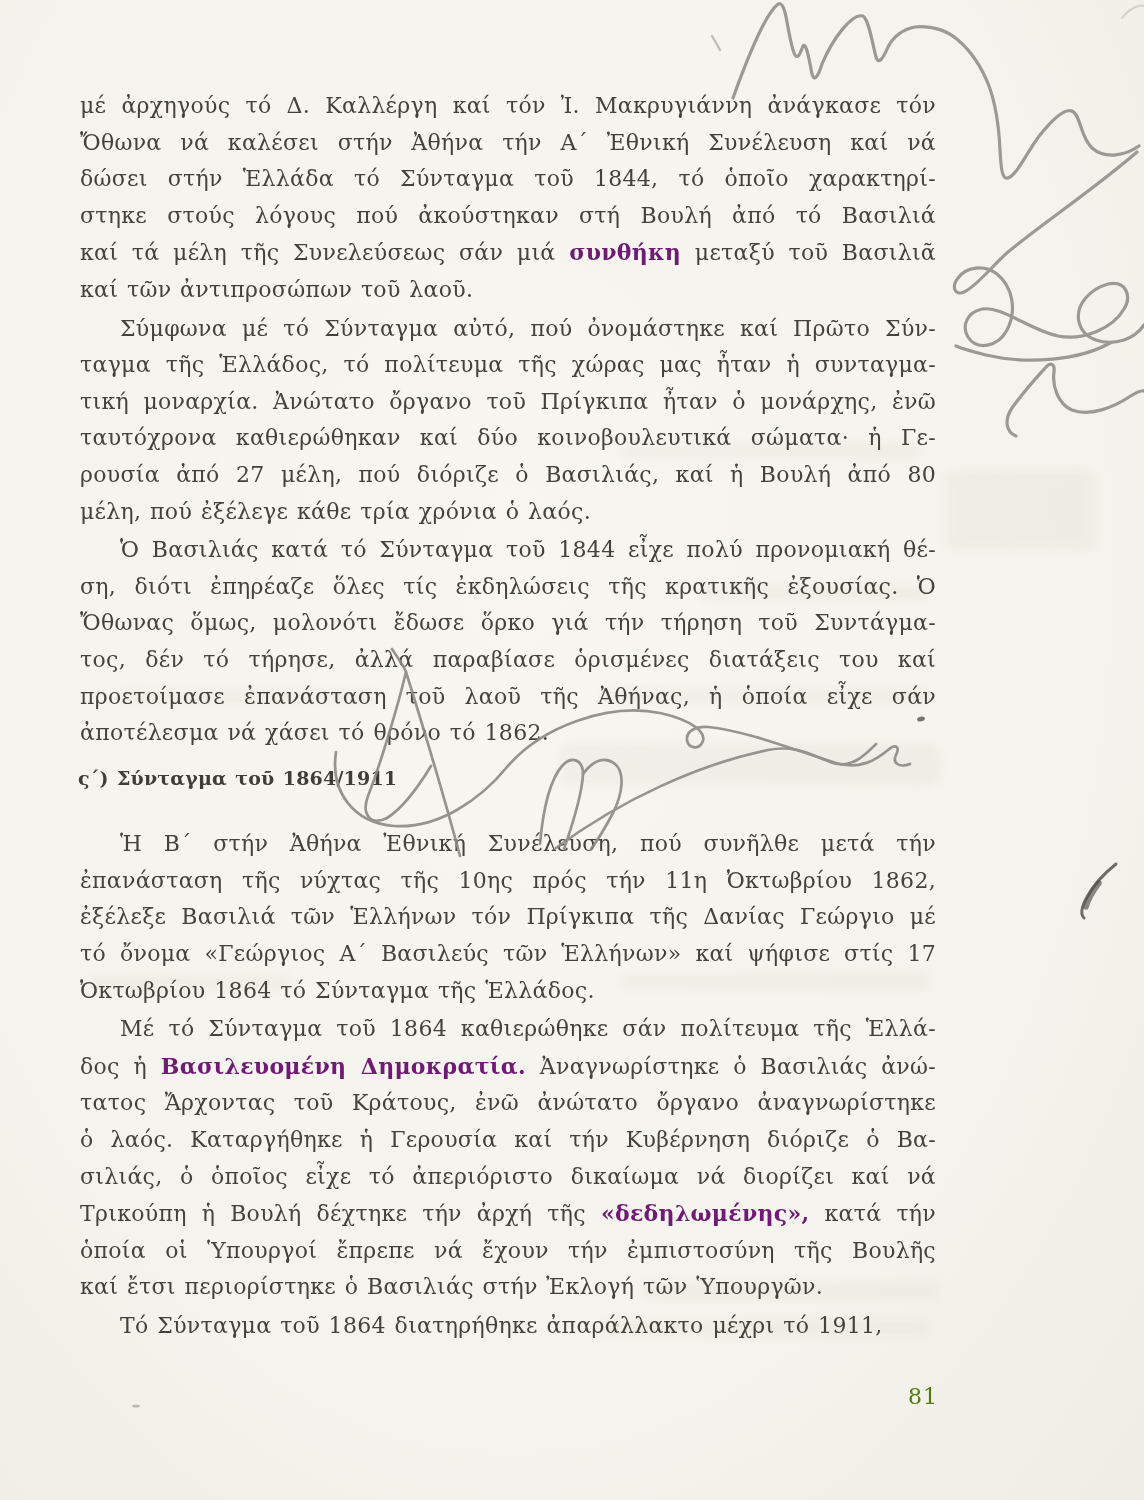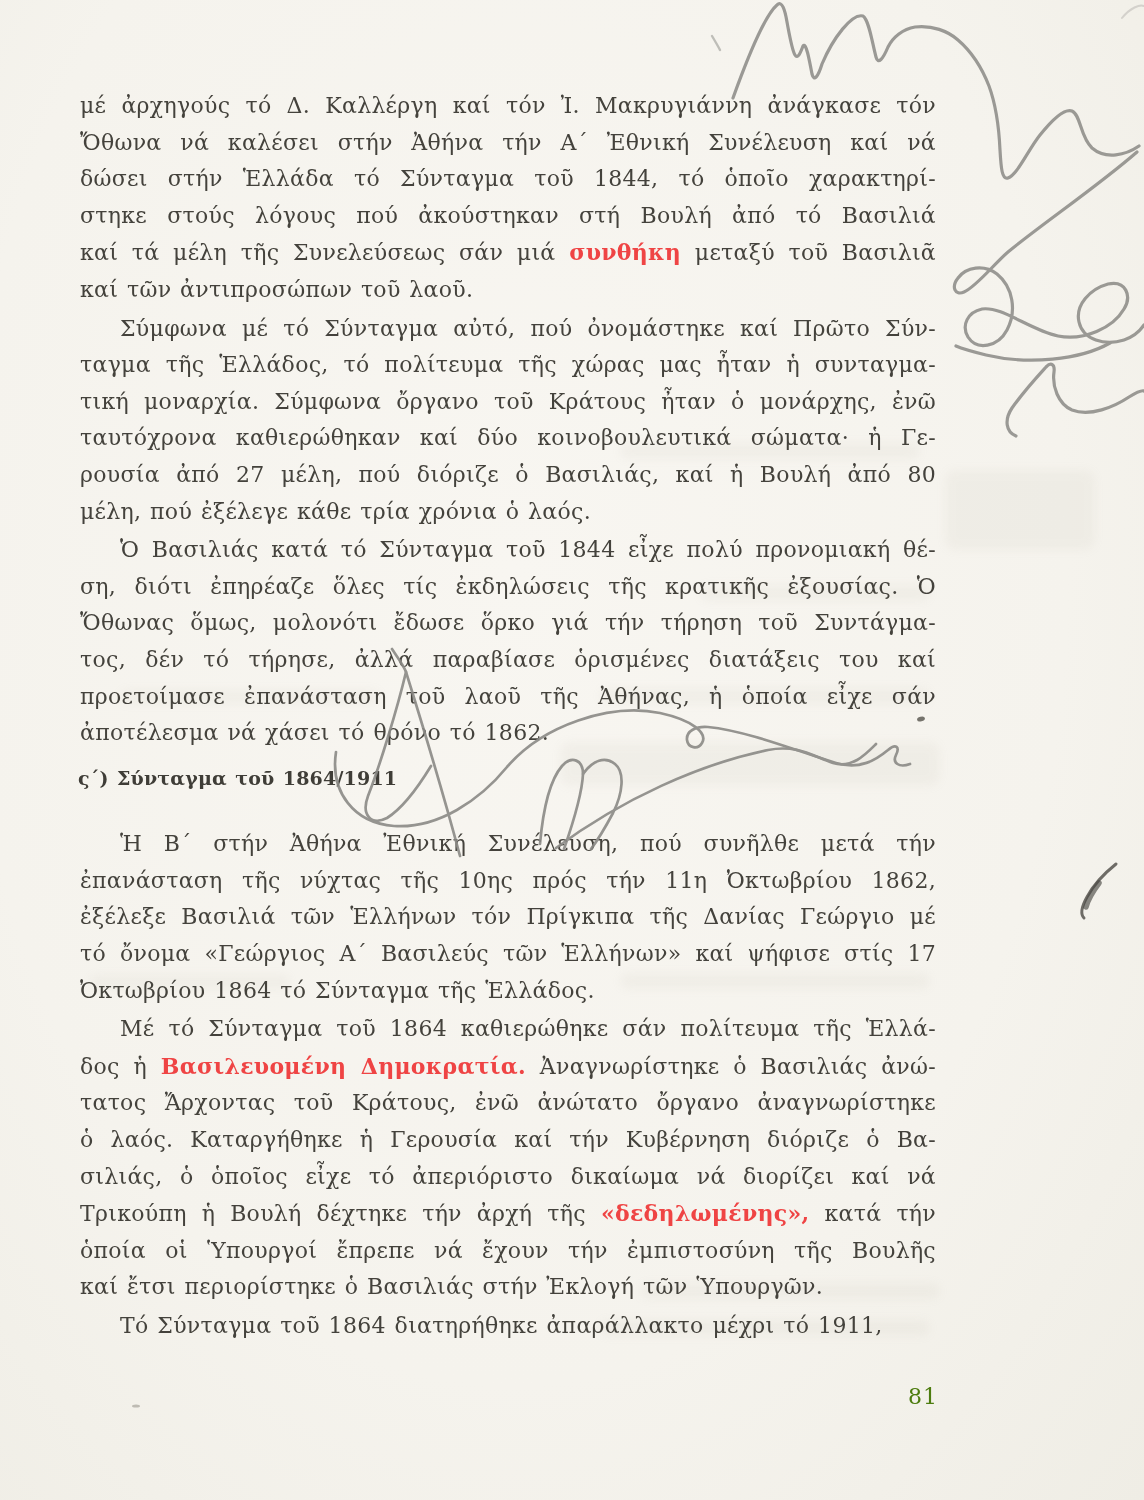--- a/index.html
+++ b/index.html
@@ -17,21 +17,21 @@
     letter-spacing:.3px;word-spacing:1.5px;
   }
   .para{margin:2px;}
   .line{text-align:justify;text-align-last:justify;}
   .line.last{text-align:center;text-align-last:left;}
   .para.indent .line:first-child{text-indent:40px;}
   .heading{
     font-size:19px;font-weight:700;margin:8px 0 30px 0;
     letter-spacing:.2px;color:#3f3d37;
   }
-  b{font-weight:700;color:#ef4444;}
+  b{font-weight:700;color:#701a75;}
   .pageno{
     position:absolute;top:1384px;right:206px;
     font-size:22px;color:#4d7c0f;letter-spacing:1px;
   }
   .marks{position:absolute;inset:0;pointer-events:none;}
 </style>
 </head>
 <body>
 
 <div class="page">
@@ -52,21 +52,21 @@
         <div class="line">μέ ἀρχηγούς τό Δ. Καλλέργη καί τόν Ἰ. Μακρυγιάννη ἀνάγκασε τόν</div>
         <div class="line">Ὄθωνα νά καλέσει στήν Ἀθήνα τήν Α´ Ἐθνική Συνέλευση καί νά</div>
         <div class="line">δώσει στήν Ἑλλάδα τό Σύνταγμα τοῦ 1844, τό ὁποῖο χαρακτηρί-</div>
         <div class="line">στηκε στούς λόγους πού ἀκούστηκαν στή Βουλή ἀπό τό Βασιλιά</div>
         <div class="line">καί τά μέλη τῆς Συνελεύσεως σάν μιά <b>συνθήκη</b> μεταξύ τοῦ Βασιλιᾶ</div>
         <div class="line last">καί τῶν ἀντιπροσώπων τοῦ λαοῦ.</div>
       </div>
     <div class="para indent">
         <div class="line">Σύμφωνα μέ τό Σύνταγμα αὐτό, πού ὀνομάστηκε καί Πρῶτο Σύν-</div>
         <div class="line">ταγμα τῆς Ἑλλάδος, τό πολίτευμα τῆς χώρας μας ἦταν ἡ συνταγμα-</div>
-        <div class="line">τική μοναρχία. Σύμφωνα ὄργανο τοῦ Κράτους ἦταν ὁ μονάρχης, ἐνῶ</div>
+        <div class="line">τική μοναρχία. Ἀνώτατο ὄργανο τοῦ Πρίγκιπα ἦταν ὁ μονάρχης, ἐνῶ</div>
         <div class="line">ταυτόχρονα καθιερώθηκαν καί δύο κοινοβουλευτικά σώματα· ἡ Γε-</div>
         <div class="line">ρουσία ἀπό 27 μέλη, πού διόριζε ὁ Βασιλιάς, καί ἡ Βουλή ἀπό 80</div>
         <div class="line last">μέλη, πού ἐξέλεγε κάθε τρία χρόνια ὁ λαός.</div>
       </div>
     <div class="para indent">
         <div class="line">Ὁ Βασιλιάς κατά τό Σύνταγμα τοῦ 1844 εἶχε πολύ προνομιακή θέ-</div>
         <div class="line">ση, διότι ἐπηρέαζε ὅλες τίς ἐκδηλώσεις τῆς κρατικῆς ἐξουσίας. Ὁ</div>
         <div class="line">Ὄθωνας ὅμως, μολονότι ἔδωσε ὅρκο γιά τήν τήρηση τοῦ Συντάγμα-</div>
         <div class="line">τος, δέν τό τήρησε, ἀλλά παραβίασε ὁρισμένες διατάξεις του καί</div>
         <div class="line">προετοίμασε ἐπανάσταση τοῦ λαοῦ τῆς Ἀθήνας, ἡ ὁποία εἶχε σάν</div>

